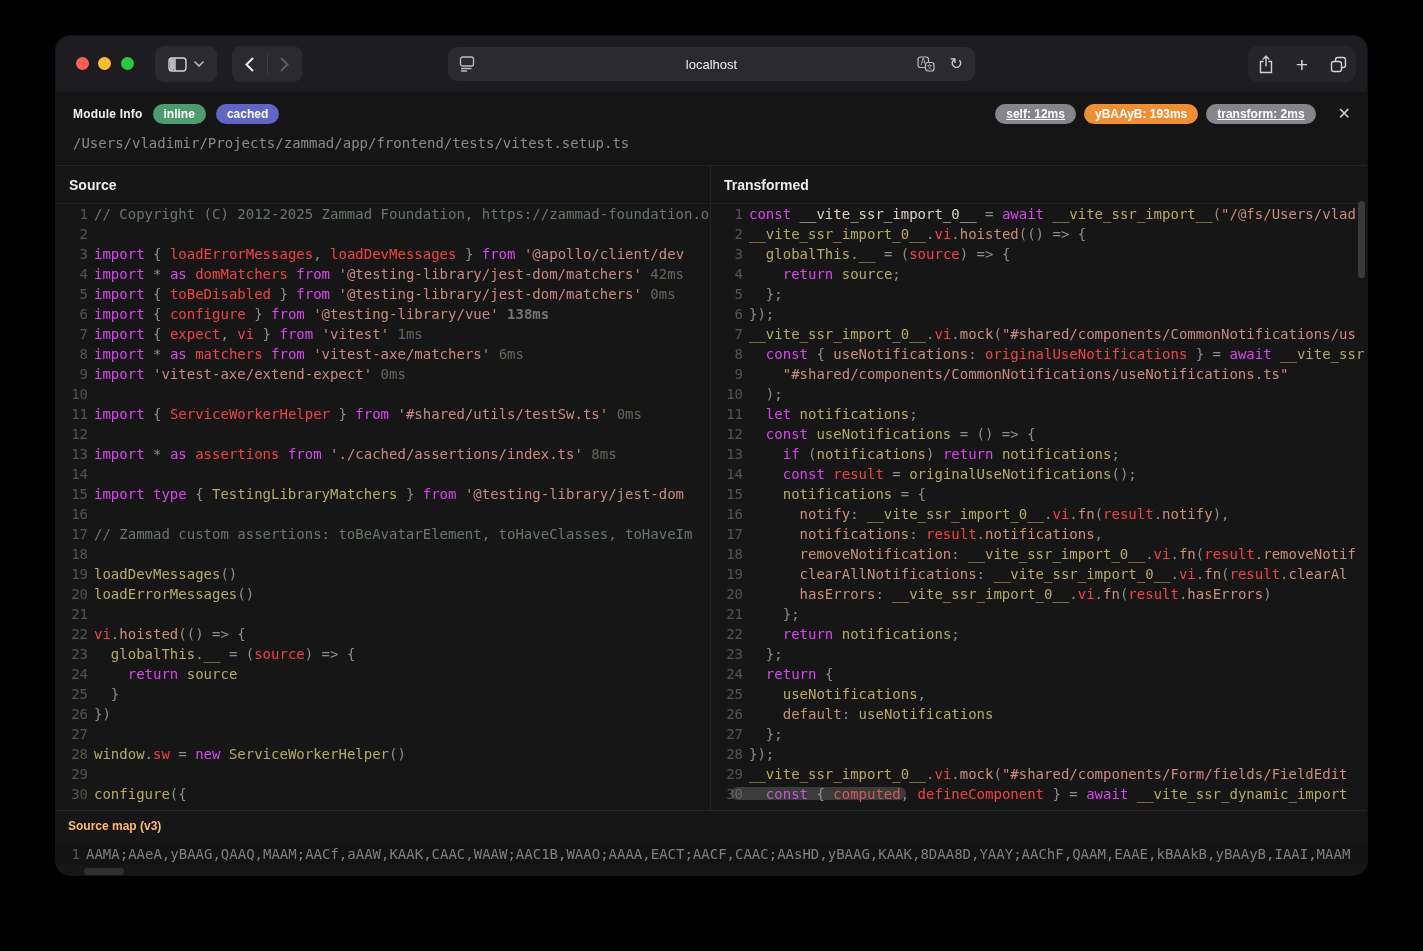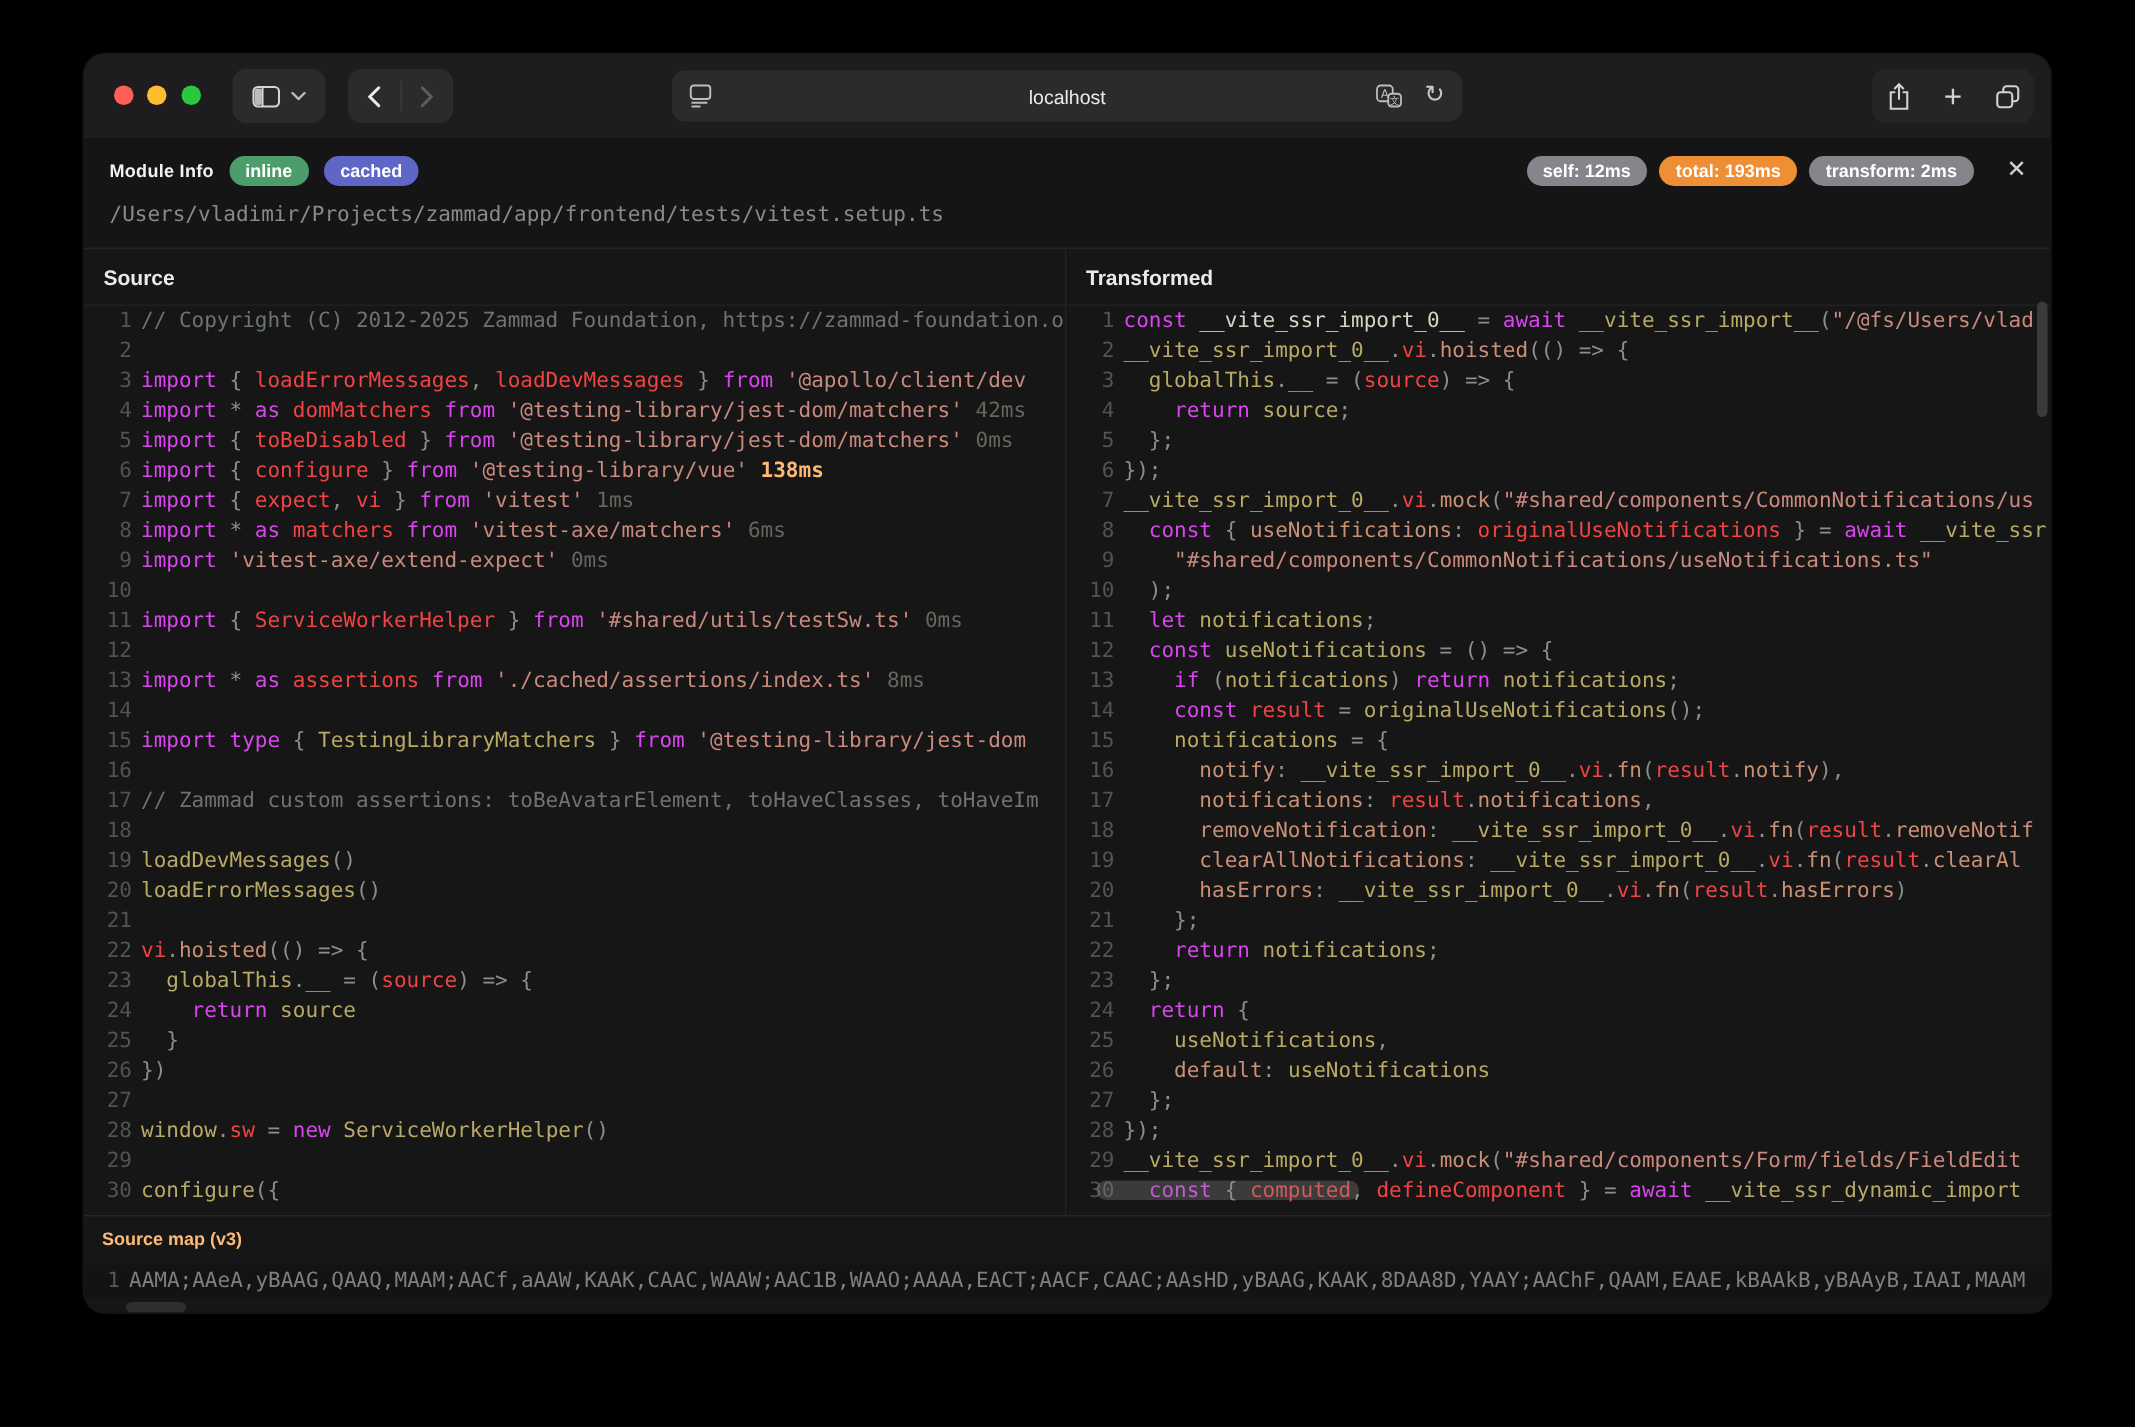--- a/index.html
+++ b/index.html
@@ -30,40 +30,40 @@
     display:flex;align-items:center;justify-content:space-around;}
   .icon-btn{display:flex;align-items:center;justify-content:center;width:28px;height:28px;color:#d2d2d5;}
   .plus-glyph{font-size:21px;line-height:21px;color:#d2d2d5;}
   
   .module-header{position:absolute;top:56px;left:0;right:0;height:73px;background:#151516;}
   .mh-row{position:absolute;top:12px;left:17px;display:flex;align-items:center;gap:10px;}
   .mh-title{color:#f2f2f2;font-size:12px;font-weight:bold;letter-spacing:.2px;}
   .pill{font-size:12px;font-weight:bold;color:#fff;border-radius:999px;padding:3px 11px;line-height:14px;}
   .pill.green{background:#4d9c6c;}
   .pill.indigo{background:#5f66c6;}
-  .pill.gray{background:#85858b;}
+  .pill.gray{background:#85858b;text-decoration:underline;}
   .pill.orange{background:#ef8f35;}
   .mh-right{position:absolute;top:12px;right:16px;display:flex;align-items:center;gap:8px;}
   .close-btn{margin-left:14px;color:#cfcfcf;font-size:16px;line-height:16px;cursor:default;}
   .mh-path{position:absolute;top:43px;left:17px;color:#8a8a8a;font-family:"DejaVu Sans Mono",monospace;font-size:14px;}
   
   .panels{position:absolute;top:129px;left:0;right:0;height:645px;display:flex;border-top:1px solid #242425;}
   .panel{position:relative;overflow:hidden;background:#161617;}
   .panel.left{width:654px;border-right:1px solid #242426;}
   .panel.right{flex:1;}
   .panel-header{height:37px;display:flex;align-items:center;padding-left:13px;border-bottom:1px solid #202021;
     color:#eaeaea;font-size:14px;font-weight:bold;}
   .code{position:absolute;top:38px;left:0;right:0;bottom:0;overflow:hidden;
     font-family:"DejaVu Sans Mono",monospace;font-size:14px;line-height:20px;}
   .cl{display:flex;height:20px;white-space:pre;}
   .ln{width:32px;text-align:right;color:#50554e;flex:none;user-select:none;}
   .cd{padding-left:6px;color:#d4cfbf;}
   .tk-k{color:#d946ef}.tk-v{color:#ef4444}.tk-s{color:#c98a7d}.tk-f{color:#b8a965}
   .tk-pr{color:#c99076}.tk-p{color:#8a8f87}.tk-c{color:#6b756b}.tk-n{color:#d8d3c2}
-  .tk-t{color:#66665e}.tk-th{color:#fdba74;font-weight:bold}
+  .tk-t{color:#66665e}.tk-th{color:#737373;font-weight:bold}
   .vscroll{position:absolute;right:2px;top:35px;width:7px;height:77px;background:#3a3a3c;border-radius:4px;}
   .hscroll{position:absolute;left:20px;bottom:11px;width:175px;height:13px;background:rgba(140,140,140,0.32);border-radius:7px;}
   
   .sourcemap{position:absolute;left:0;right:0;bottom:0;top:774px;background:#161617;border-top:1px solid #262627;}
   .sm-title{position:absolute;top:8px;left:12px;color:#fdba74;font-size:12px;font-weight:bold;}
   .sm-row{position:absolute;top:32px;left:0;right:0;height:22px;background:#131314;display:flex;align-items:center;
     font-family:"DejaVu Sans Mono",monospace;font-size:14px;white-space:pre;overflow:hidden;}
   .sm-ln{width:24px;text-align:right;color:#585858;flex:none;}
   .sm-text{padding-left:6px;color:#7f7f7f;}
   .sm-scroll{position:absolute;left:28px;top:57px;width:40px;height:7px;background:#2f2f31;border-radius:4px;}
@@ -149,21 +149,21 @@
   </div>
 
   <div class="module-header">
     <div class="mh-row">
       <span class="mh-title">Module Info</span>
       <span class="pill green">inline</span>
       <span class="pill indigo">cached</span>
     </div>
     <div class="mh-right">
       <span class="pill gray">self: 12ms</span>
-      <span class="pill orange">total: 193ms</span>
+      <span class="pill orange">yBAAyB: 193ms</span>
       <span class="pill gray">transform: 2ms</span>
       <span class="close-btn"><span>✕</span></span>
     </div>
     <div class="mh-path">/Users/vladimir/Projects/zammad/app/frontend/tests/vitest.setup.ts</div>
   </div>
 
   <div class="panels">
     <div class="panel left">
       <div class="panel-header">Source</div>
       <div class="code" id="source-code">

